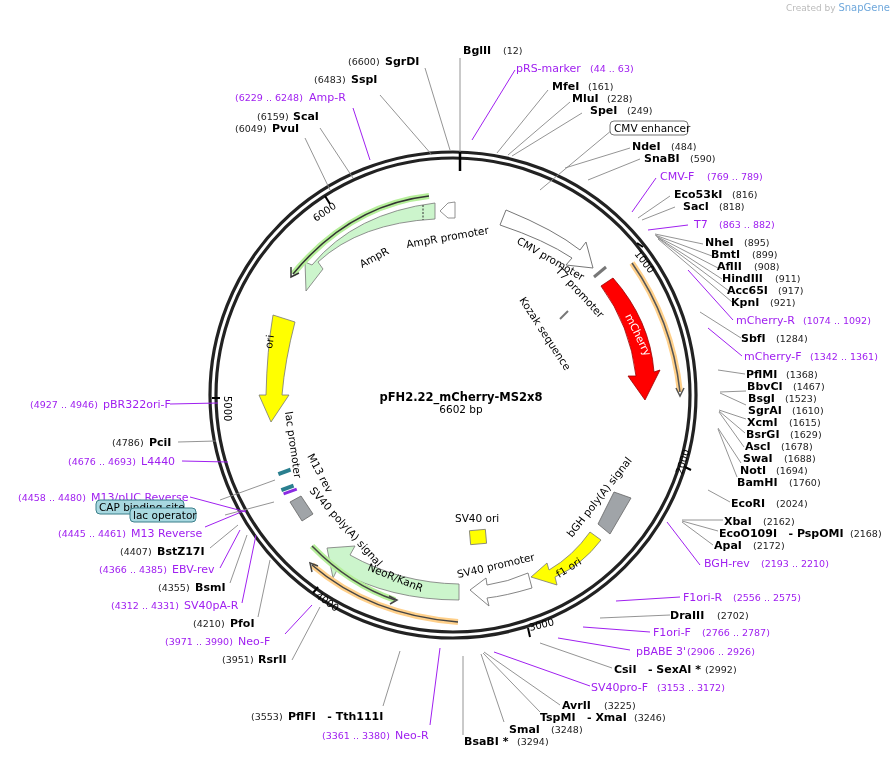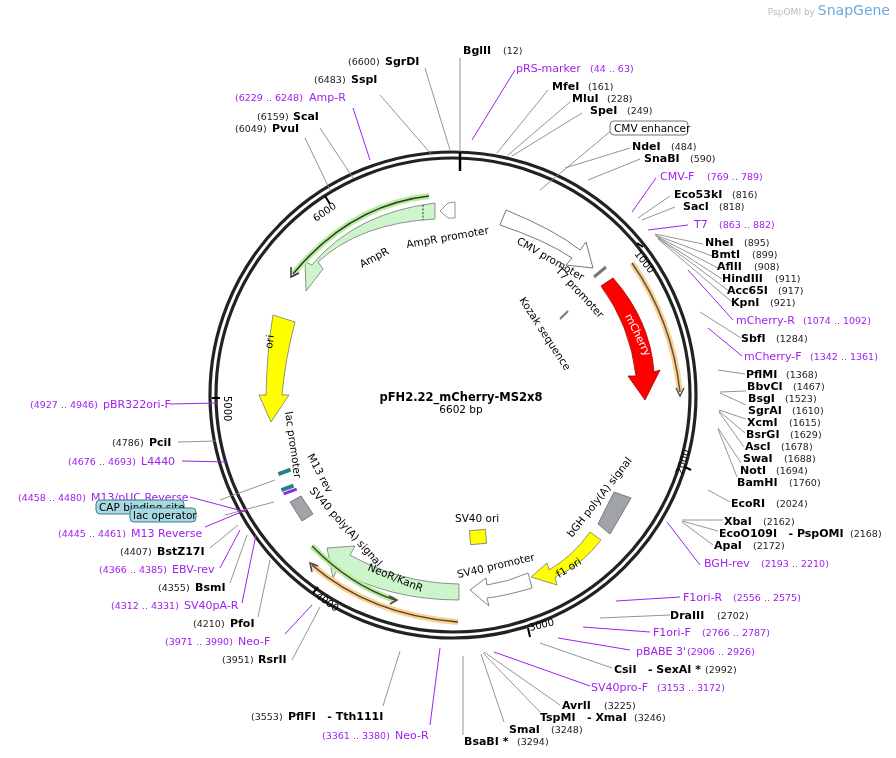--- a/index.html
+++ b/index.html
@@ -7,28 +7,28 @@
   svg{position:absolute;left:0;top:0;}
   .enz{font-family:"DejaVu Sans",sans-serif;font-weight:bold;font-size:11px;fill:#000;}
   .pos{font-family:"DejaVu Sans",sans-serif;font-size:9.5px;fill:#222;}
   .primer{font-family:"DejaVu Sans",sans-serif;font-size:11px;fill:#a020f0;}
   .ppos{font-family:"DejaVu Sans",sans-serif;font-size:9.5px;fill:#a020f0;}
   .feat{font-family:"DejaVu Sans",sans-serif;font-size:10.5px;fill:#000;}
   .tick{font-family:"DejaVu Sans",sans-serif;font-size:10px;fill:#000;}
   .title{font-family:"DejaVu Sans",sans-serif;font-weight:bold;font-size:11.5px;fill:#000;}
   .sub{font-family:"DejaVu Sans",sans-serif;font-size:10.5px;fill:#000;}
   .brand{position:absolute;right:6px;top:2px;font-size:9px;color:#bbb;font-family:"DejaVu Sans",sans-serif;}
-  .brand b{color:#6fa8dc;font-weight:normal;font-size:14px;}
+  .brand b{color:#6fa8dc;font-weight:normal;font-size:10px;}
   .gl{stroke:#888;stroke-width:0.9;fill:none;}
   .pl{stroke:#a020f0;stroke-width:1;fill:none;}
 </style>
 </head>
 <body>
 
-<div class="brand"><span>PspOMI by</span> <b>SnapGene</b></div>
+<div class="brand"><span>Created by</span> <b>SnapGene</b></div>
 
 <svg width="896" height="758" viewBox="0 0 896 758">
 
   <g>
     <circle cx="453" cy="395" r="243" fill="none" stroke="#222" stroke-width="3.2"></circle>
     <circle cx="453" cy="395" r="237" fill="none" stroke="#222" stroke-width="3.2"></circle>
     <line x1="460" y1="152" x2="460" y2="171" stroke="#000" stroke-width="2.5"></line>
   </g>
 
   <g>

